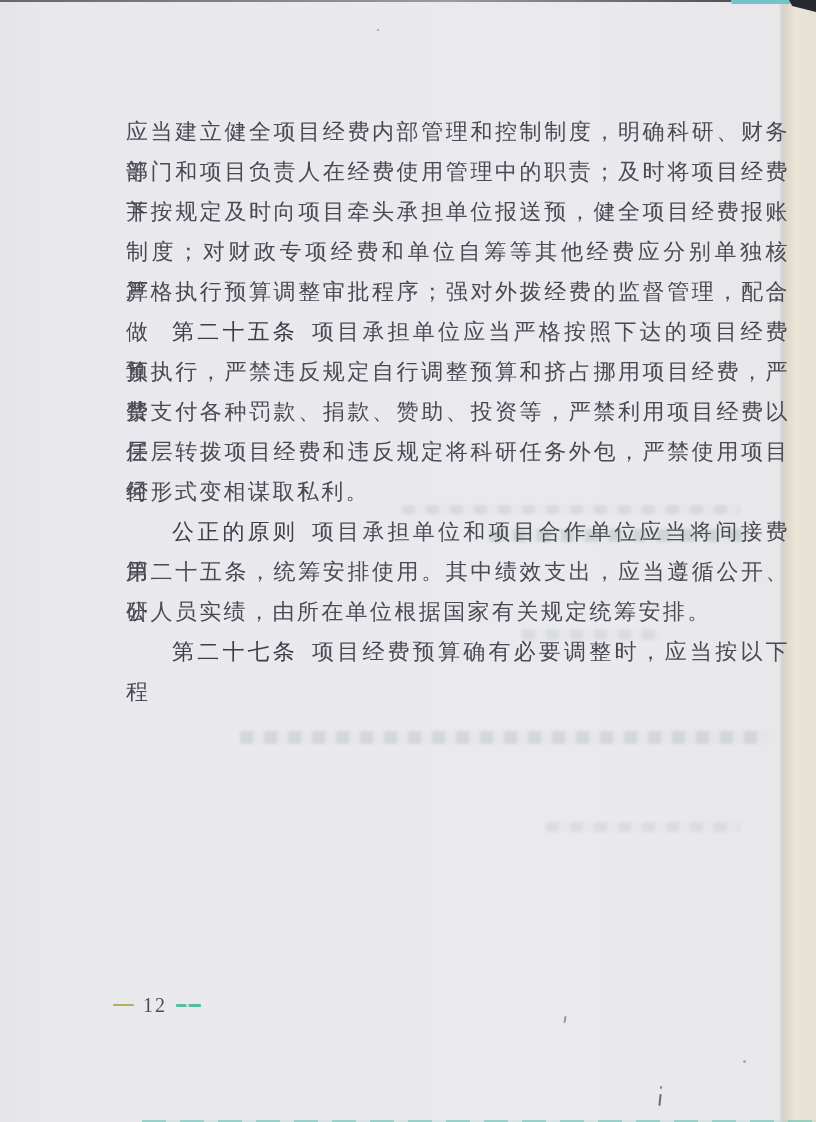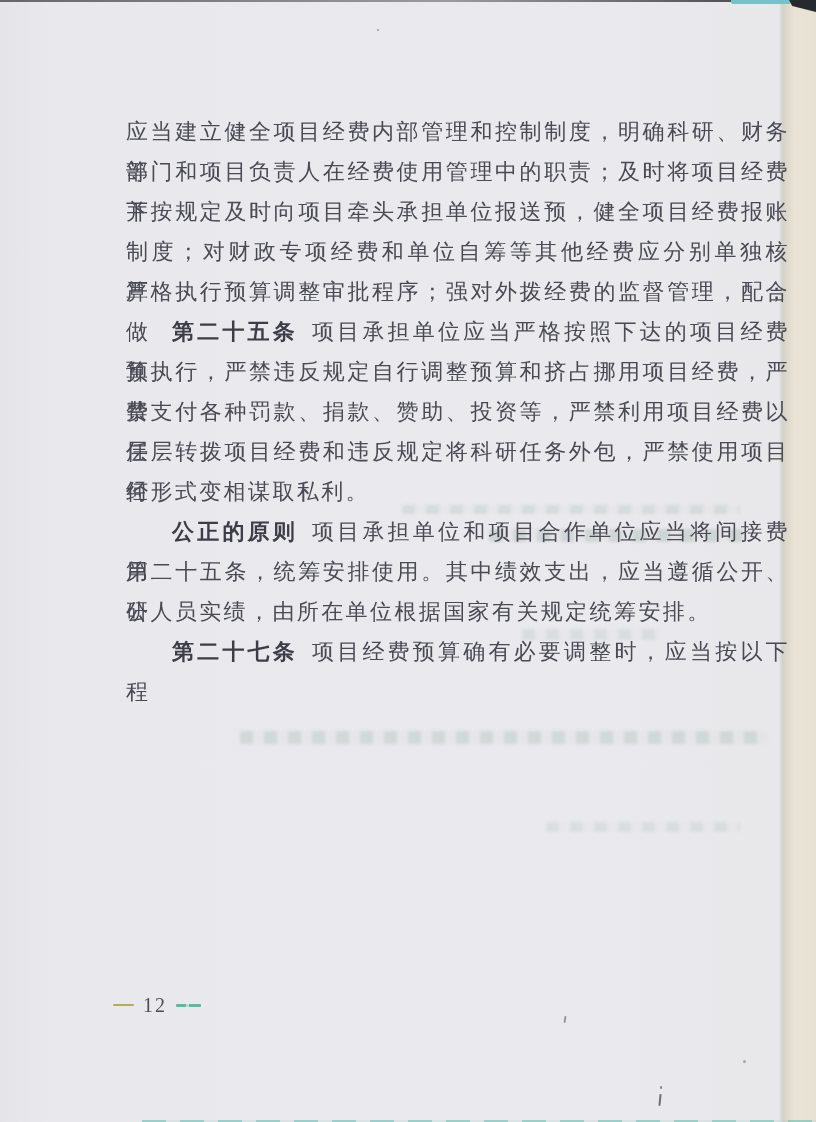--- a/index.html
+++ b/index.html
@@ -36,21 +36,21 @@
 
   
   .content {
     position:absolute; left:78px; top:112px; width:664px;
     font-size:22px; line-height:40px; letter-spacing:2.4px; color:#494a54;margin-left:48px;
   }
   .para { margin:0; }
   .line { height:40px; text-align:justify; text-align-last:justify; white-space:normal; }
   .line.last { text-align-last:left; }
   .line.indent { text-indent:46px; }
-  .art { font-weight:bold; color:#3c3d47; margin-right:14px; }
+  .art { font-weight:normal; color:#3c3d47; margin-right:14px; }
 
   
   .footer {
     position:absolute; left:113px; top:993px; height:24px;
     display:flex; align-items:center;
     color:#4b4e57; font-size:20px; letter-spacing:2px;
   }
   .dash { border-radius:1px; }
   .dash-left { width:21px; height:2px; background:#b2b054; margin-right:9px; }
   .dash-right {

